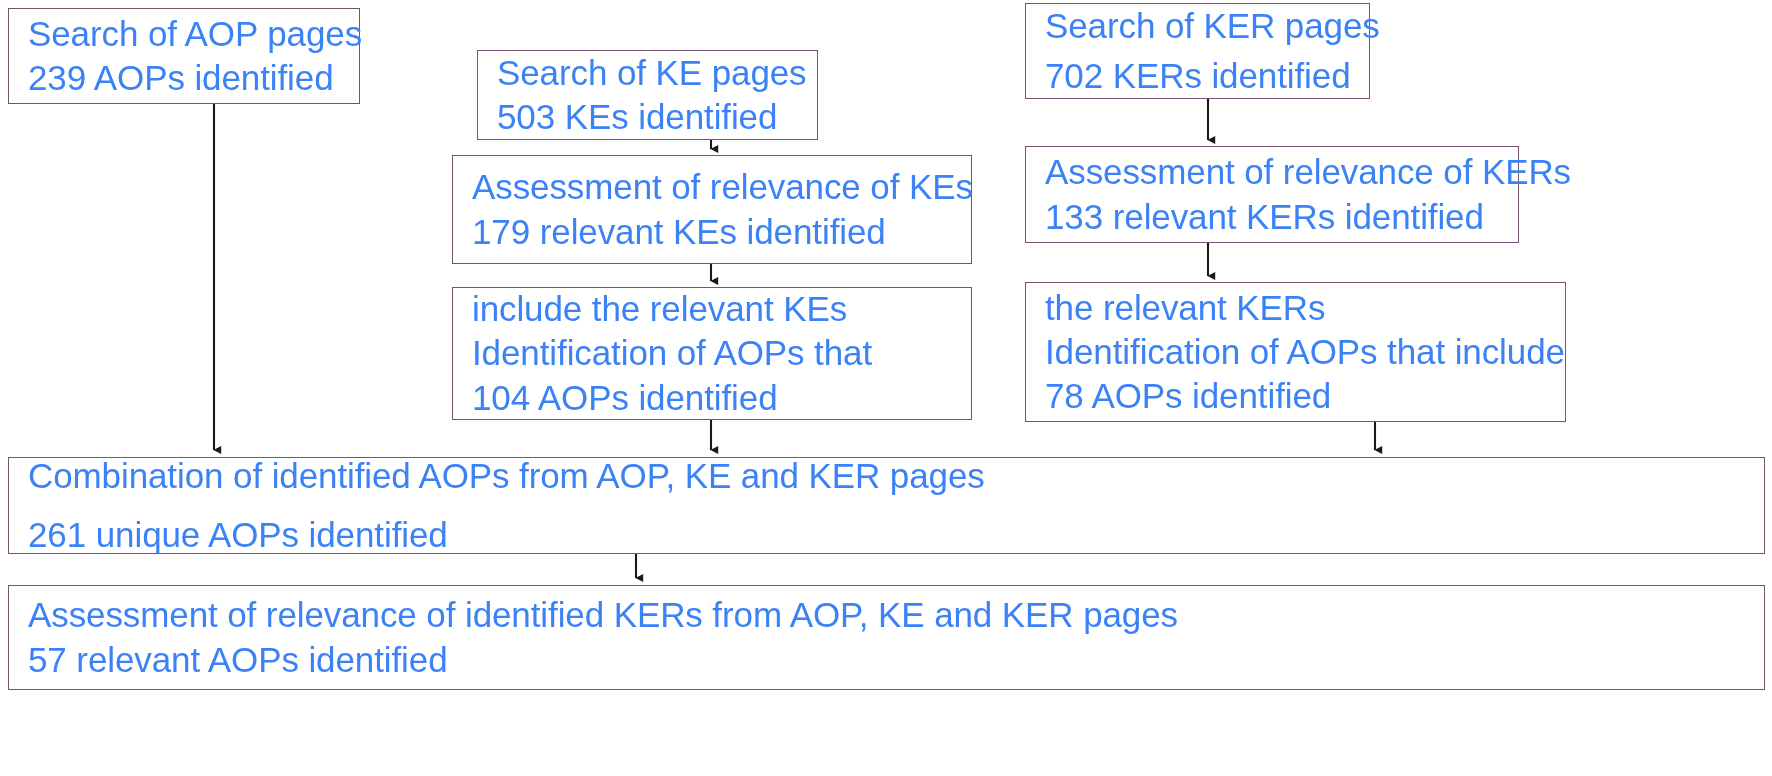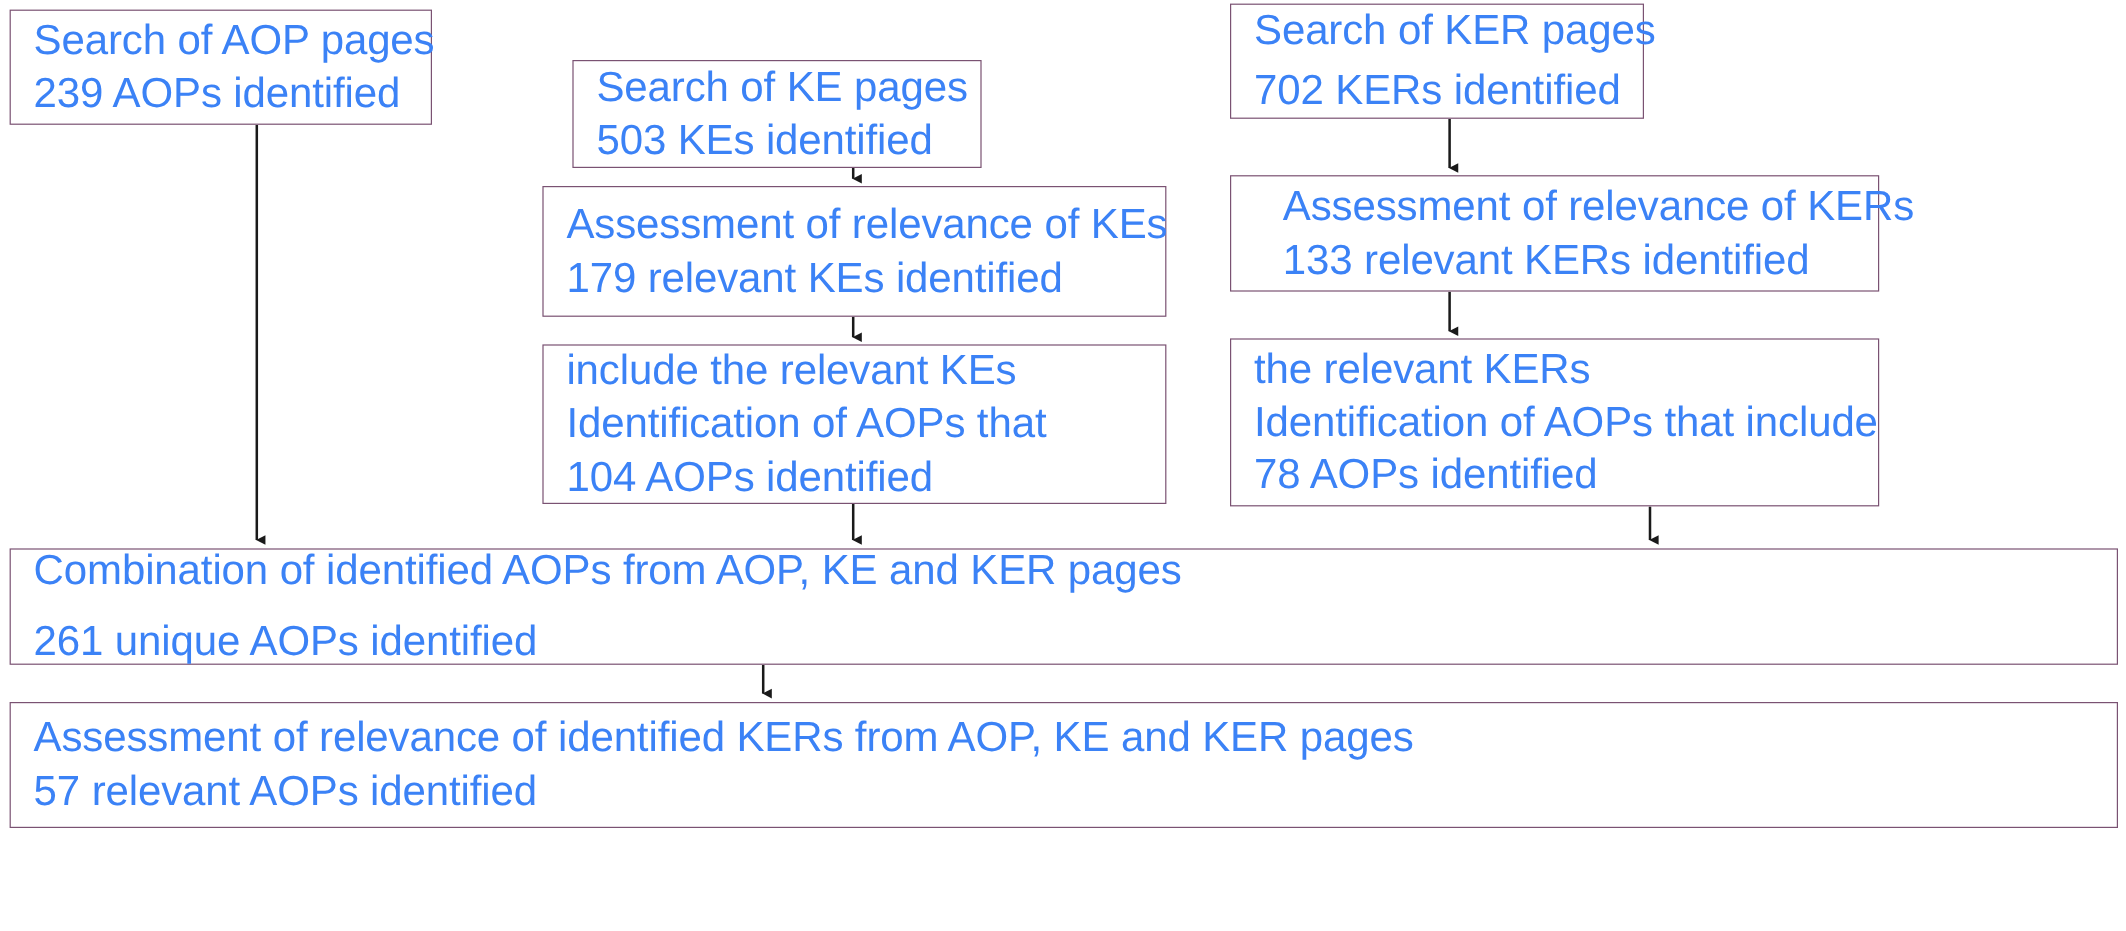--- a/index.html
+++ b/index.html
@@ -81,21 +81,21 @@
   <div class="node" style="left:1025px; top:3px; width:345px; height:96px;justify-content:space-between;">
     <span class="line">Search of KER pages</span>
     <span class="line">702 KERs identified</span>
   </div>
 
   <div class="node" style="left:452px; top:155px; width:520px; height:109px;">
     <span class="line">Assessment of relevance of KEs</span>
     <span class="line">179 relevant KEs identified</span>
   </div>
 
-  <div class="node" style="left:1025px; top:146px; width:541px; height:97px;padding-left:24px;">
+  <div class="node" style="left:1025px; top:146px; width:494px; height:97px;">
     <span class="line">Assessment of relevance of KERs</span>
     <span class="line">133 relevant KERs identified</span>
   </div>
 
   <div class="node" style="left:452px; top:287px; width:520px; height:133px;">
     <span class="line">include the relevant KEs</span>
     <span class="line">Identification of AOPs that</span>
     <span class="line">104 AOPs identified</span>
   </div>
 

